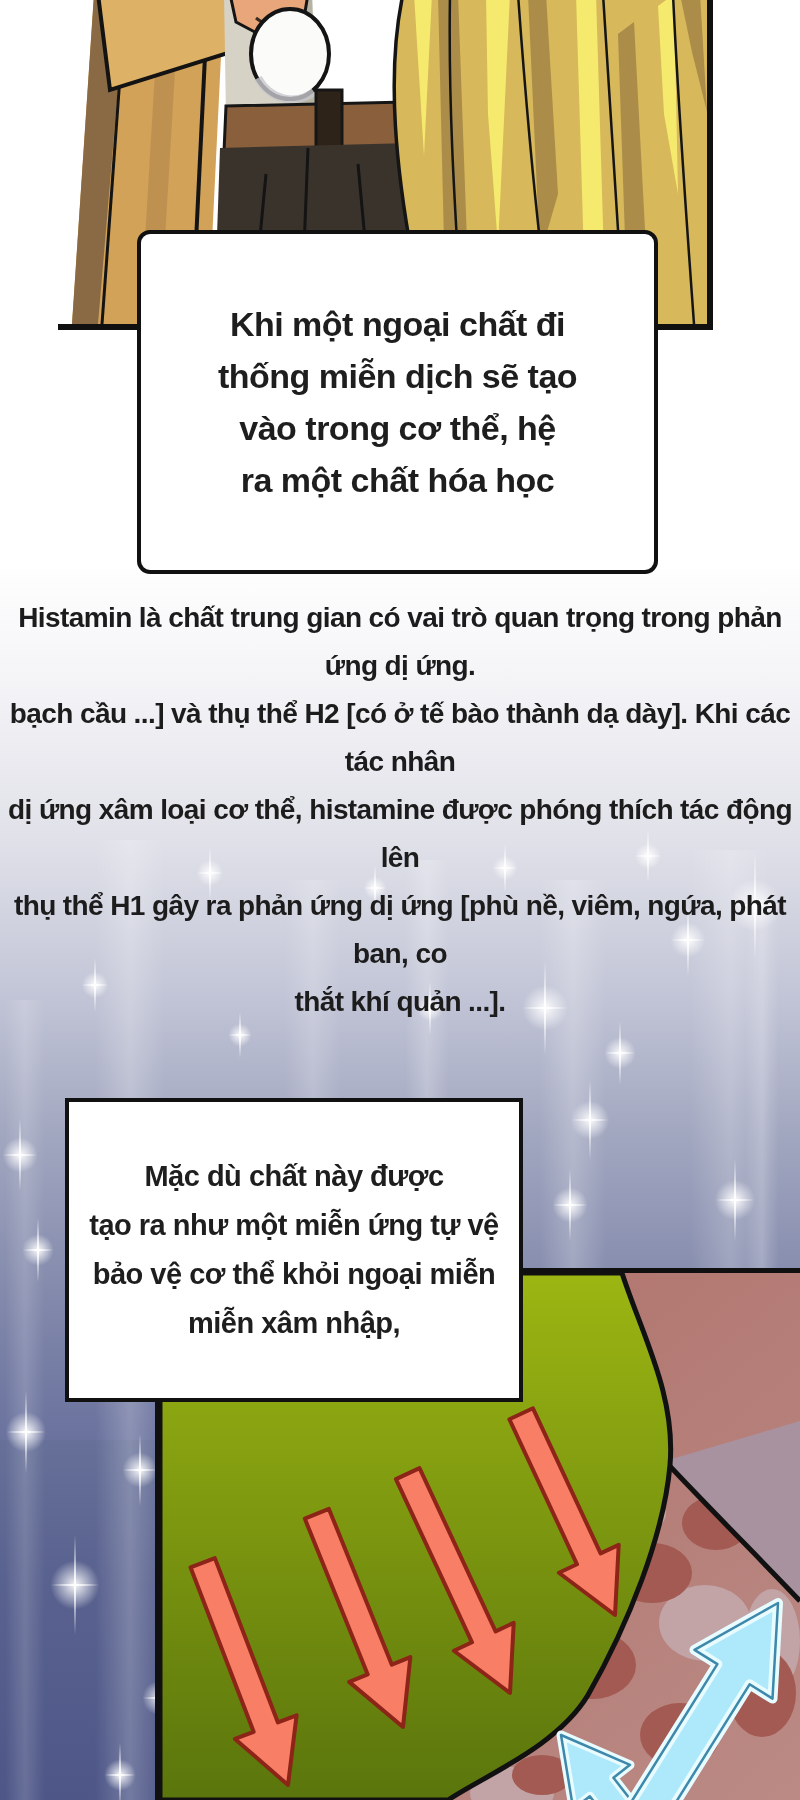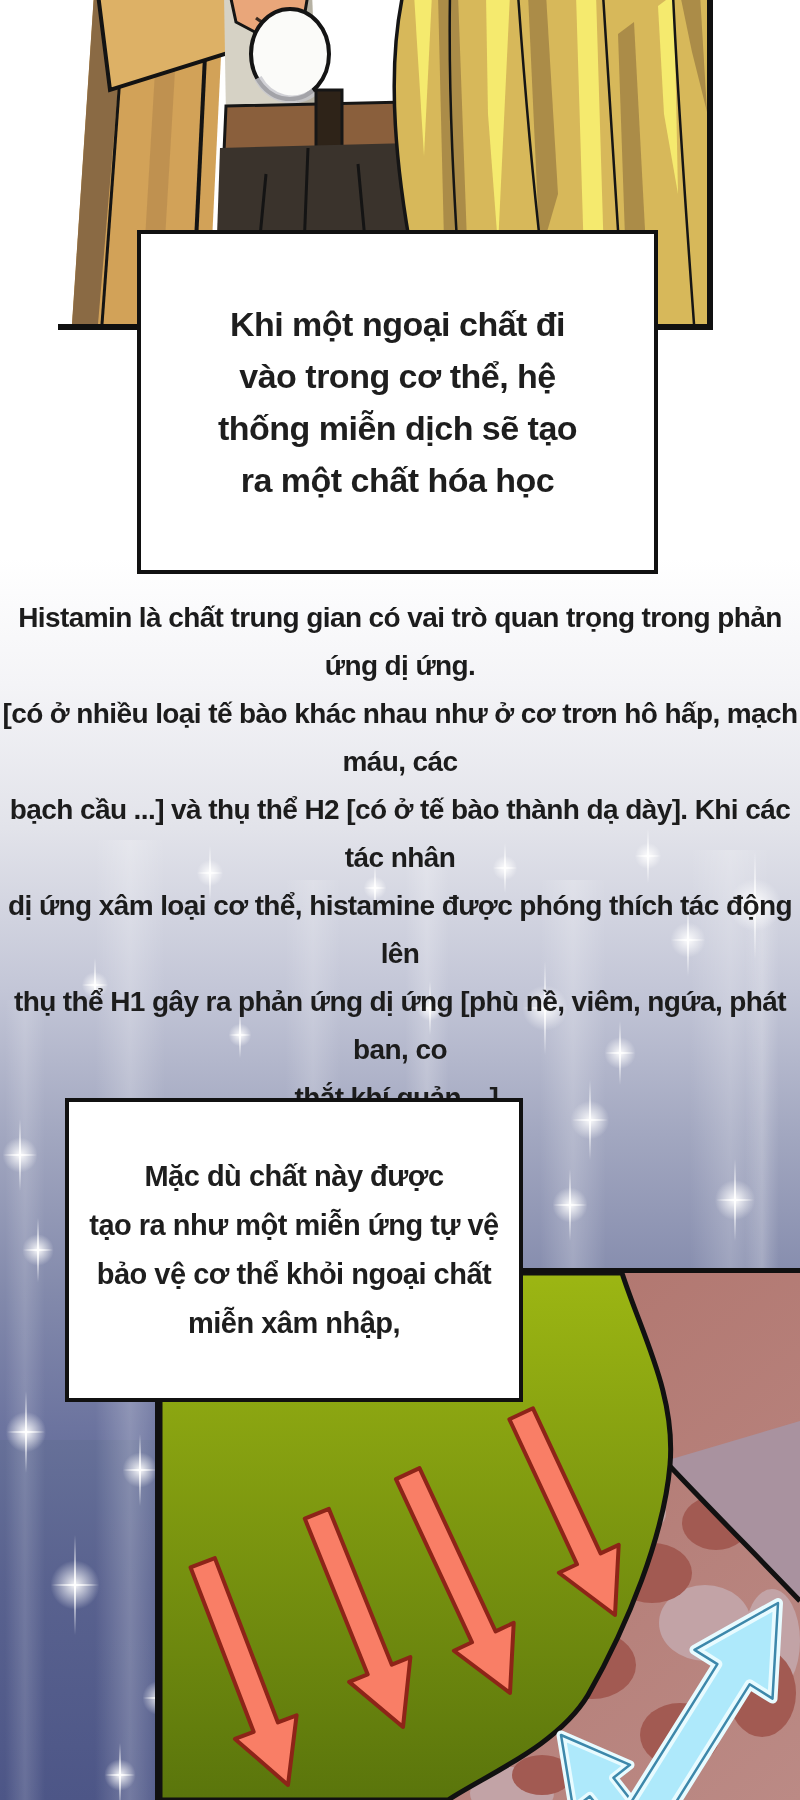--- a/index.html
+++ b/index.html
@@ -26,21 +26,21 @@
 
   
   .panel1{position:absolute;left:58px;top:-6px;width:649px;height:330px;background:#fff;
           border-right:6px solid #101010;border-bottom:6px solid #101010;overflow:hidden;}
   .panel1 svg{display:block;}
 
   
   .cbox{position:absolute;background:#ffffff;border:4px solid #111111;
         display:flex;flex-direction:column;align-items:center;justify-content:center;
         text-align:center;color:#1e1e1e;font-weight:bold;letter-spacing:-.5px;}
-  .box1{left:137px;top:230px;width:513px;height:336px;font-size:34px;line-height:52px;}
+  .box1{left:137px;top:230px;width:513px;height:336px;font-size:34px;line-height:52px;border-radius:13px;}
   .box2{left:65px;top:1098px;width:450px;height:296px;font-size:29px;line-height:49px;text-align:right;}
 
   
   .para{position:absolute;left:0;top:594px;width:800px;text-align:center;color:#1c1c1c;
         font-weight:bold;font-size:28px;line-height:48px;letter-spacing:-.6px;}
 
   
   .panel2{position:absolute;left:155px;top:1268px;width:645px;height:532px;
           border-left:5px solid #101010;border-top:5px solid #101010;overflow:hidden;}
   .panel2 svg{display:block;}
@@ -196,34 +196,33 @@
         <g transform="translate(618,330) rotate(32)">
           <polygon points="0,0 -46,84 -19,84 -19,300 19,300 19,84 46,84" fill="#aee9fb" stroke="#e8fbff" stroke-width="10"></polygon>
           <polygon points="0,0 -46,84 -19,84 -19,300 19,300 19,84 46,84" fill="none" stroke="#3d88ab" stroke-width="2.5"></polygon>
         </g>
       </g>
     </svg>
   </div>
 
   <div class="cbox box1">
     <div>Khi một ngoại chất đi</div>
+    <div>thống miễn dịch sẽ tạo</div>
     <div>vào trong cơ thể, hệ</div>
-    <div>thống miễn dịch sẽ tạo</div>
     <div>ra một chất hóa học</div>
   </div>
 
   <div class="para">
     <div>Histamin là chất trung gian có vai trò quan trọng trong phản ứng dị ứng.</div>
-    <div>[có ở nhiều loại tế bào khác nhau như ở cơ trơn hô hấp, mạch máu, các</div>
     <div>bạch cầu ...] và thụ thể H2 [có ở tế bào thành dạ dày]. Khi các tác nhân</div>
     <div>dị ứng xâm loại cơ thể, histamine được phóng thích tác động lên</div>
     <div>thụ thể H1 gây ra phản ứng dị ứng [phù nề, viêm, ngứa, phát ban, co</div>
     <div>thắt khí quản ...].</div>
   </div>
 
   <div class="cbox box2">
     <div>Mặc dù chất này được</div>
     <div>tạo ra như một miễn ứng tự vệ</div>
-    <div>bảo vệ cơ thể khỏi ngoại chất</div>
+    <div>bảo vệ cơ thể khỏi ngoại miễn</div>
     <div>miễn xâm nhập,</div>
   </div>
 
 </div>
 
 </body></html>

